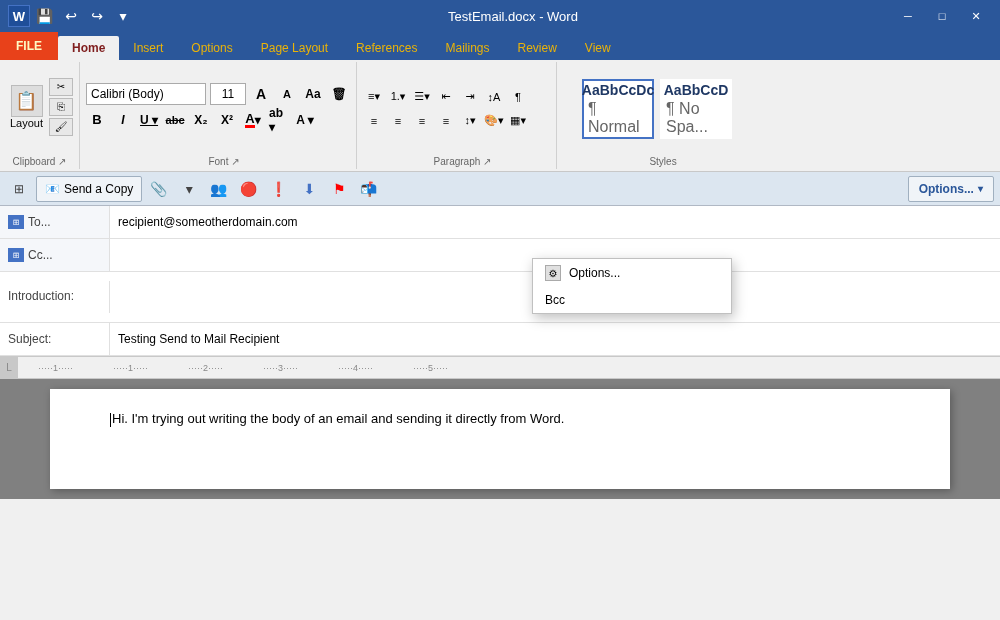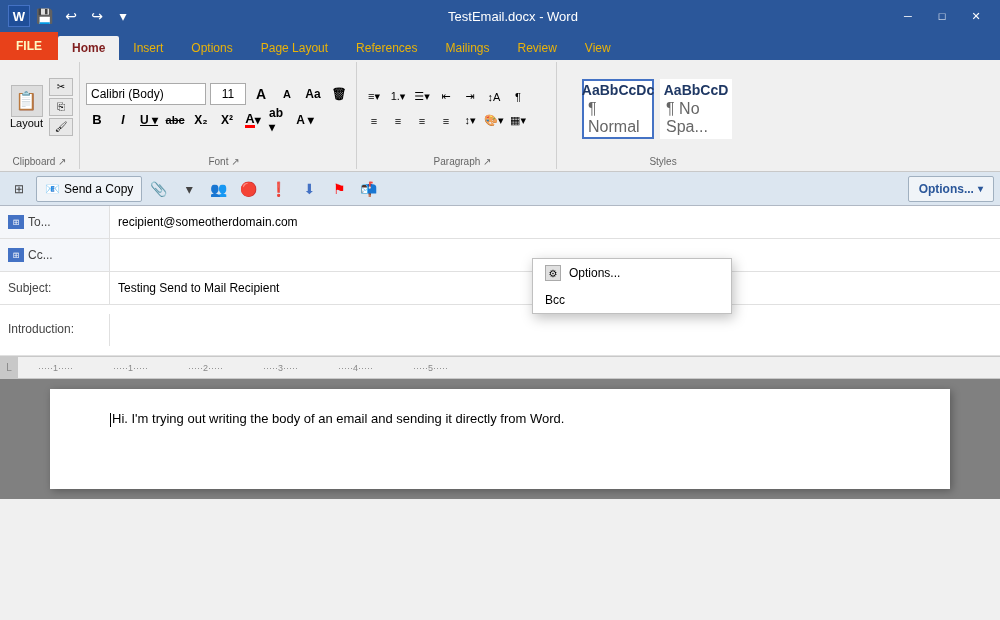--- a/index.html
+++ b/index.html
@@ -427,31 +427,31 @@
     </div>
     <input class="email-input" type="text" value="recipient@someotherdomain.com" style="">
   </div>
   <div class="email-row">
     <div class="email-label">
       <div class="email-label-icon">⊞</div>
       <span>Cc...</span>
     </div>
     <input class="email-input" type="text" style="">
   </div>
+  <div class="email-row intro-row">
+    <div class="email-label">
+      <span>Introduction:</span>
+    </div>
+    <textarea class="intro-textarea" style=""></textarea>
+  </div>
   <div class="email-row subject-row">
     <div class="email-label">
       <span>Subject:</span>
     </div>
     <input class="email-input" type="text" value="Testing Send to Mail Recipient" style="">
-  </div>
-  <div class="email-row intro-row">
-    <div class="email-label">
-      <span>Introduction:</span>
-    </div>
-    <textarea class="intro-textarea" style=""></textarea>
   </div>
 </div>
 
 <div id="ruler">
   <div class="ruler-l">L</div>
   <div style="margin-left:8px; display:flex; align-items:flex-end; gap:0; font-size:9px; color:#888; width:100%;">
 
     <span style="margin-left:10px;">·····1·····</span>
     <span style="margin-left:40px;">·····1·····</span>
     <span style="margin-left:40px;">·····2·····</span>

